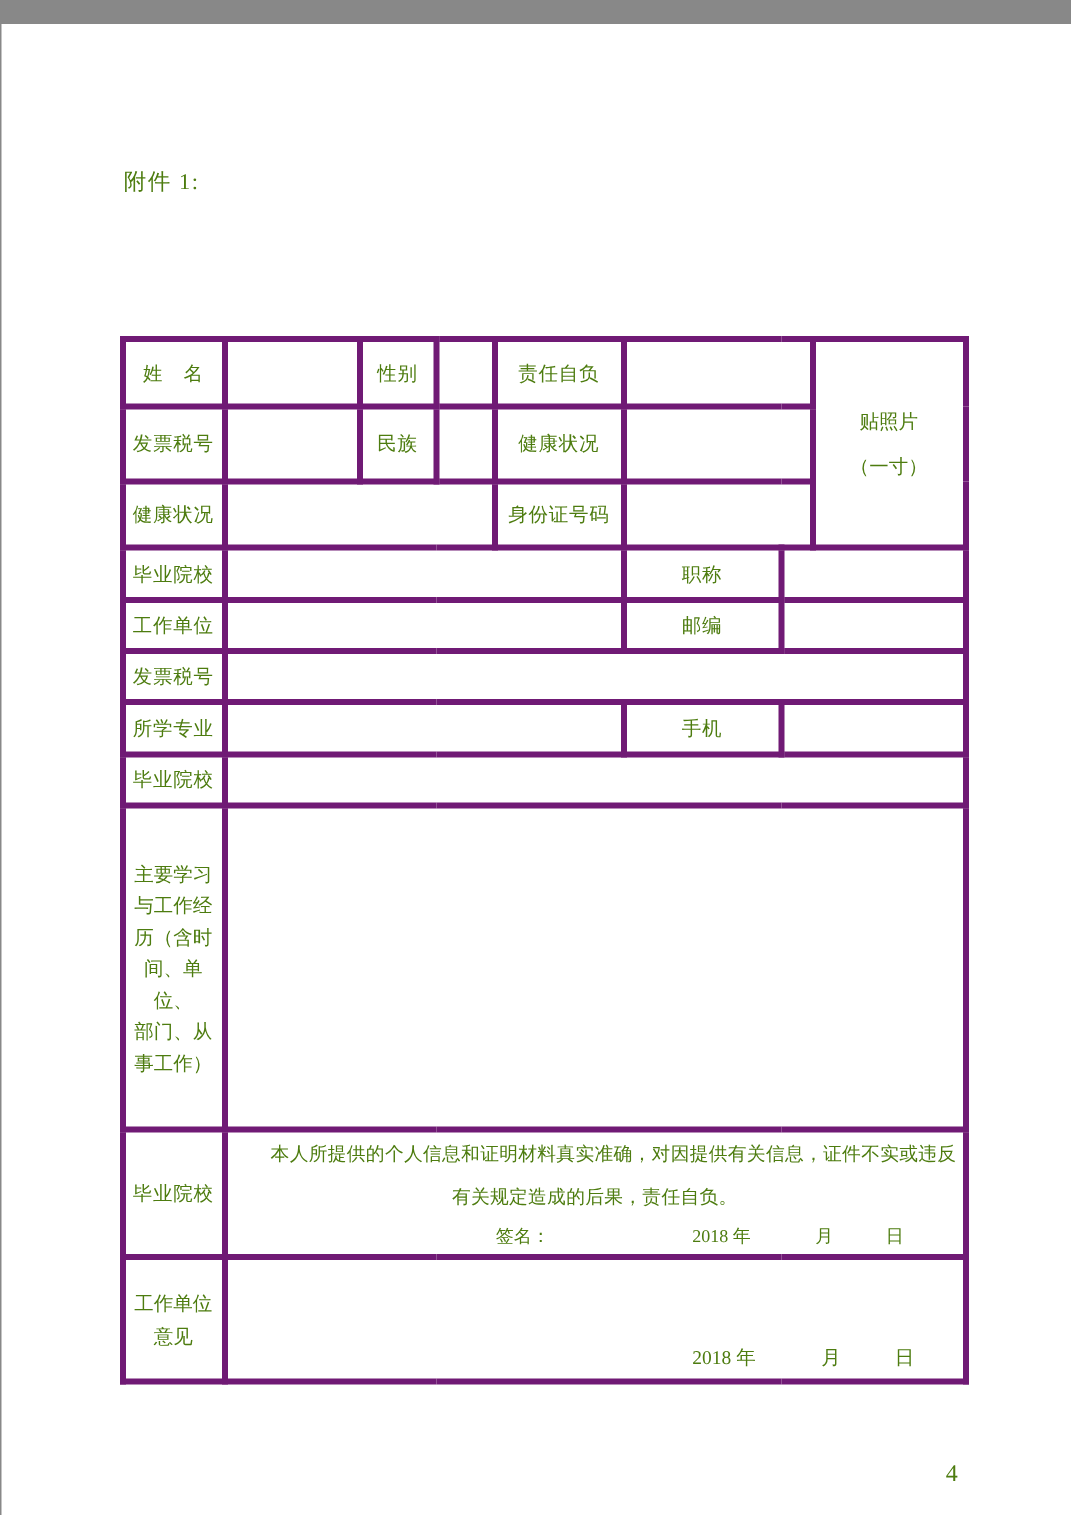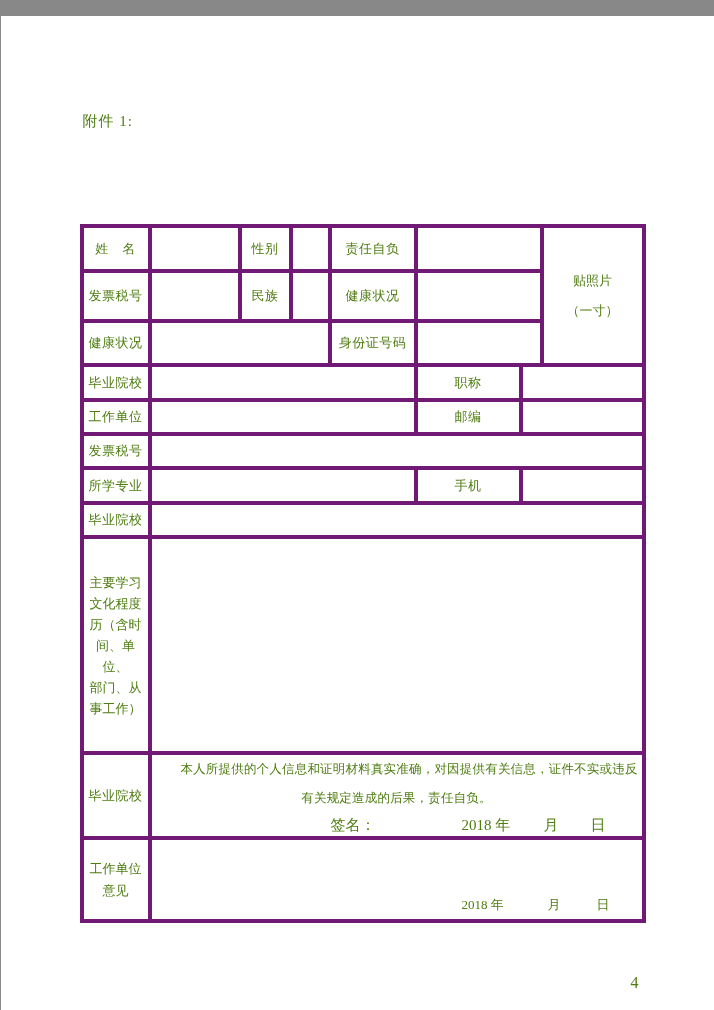--- a/index.html
+++ b/index.html
@@ -41,21 +41,21 @@
   td.photo-lbl { line-height:30px; white-space:pre-line; }
   td.opinion-lbl { line-height:22px; white-space:pre-line; }
   td.promise-cell {
     vertical-align:top; text-align:left;
     padding:7px 6px 0 5px;
   }
   .promise-text {
     font-size:12.5px; line-height:29px; text-indent:25px;
     letter-spacing:0.2px;
   }
-  .sign-line { position:relative; height:22px; margin-top:1px; font-size:15px; }
+  .sign-line { position:relative; height:22px; margin-top:1px; font-size:12px; }
   .sign-line span { position:absolute; top:2px; white-space:nowrap; }
   .s-sign  { left:179px; }
   .s-year  { left:310px; }
   .s-month { left:392px; }
   .s-day   { left:439px; }
   td.opinion-cell { position:relative; }
   .opinion-date { position:absolute; left:5px; right:5px; bottom:4px; height:19px; font-size:13px; }
   .opinion-date span { position:absolute; top:0; white-space:nowrap; }
   .o-year  { left:305px; }
   .o-month { left:391px; }
@@ -130,21 +130,21 @@
         <td colspan="4"></td>
         <td class="lbl">手机</td>
         <td colspan="2"></td>
       </tr>
       <tr style="height:34px">
         <td class="lbl">毕业院校</td>
         <td colspan="7"></td>
       </tr>
       <tr style="height:216px">
         <td class="exp-lbl">主要学习
-文化程度
+与工作经
 历（含时
 间、单位、
 部门、从
 事工作）</td>
         <td colspan="7"></td>
       </tr>
       <tr style="height:80px">
         <td class="lbl">毕业院校</td>
         <td colspan="7" class="promise-cell">
           <div class="promise-text">本人所提供的个人信息和证明材料真实准确，对因提供有关信息，证件不实或违反有关规定造成的后果，责任自负。</div>

